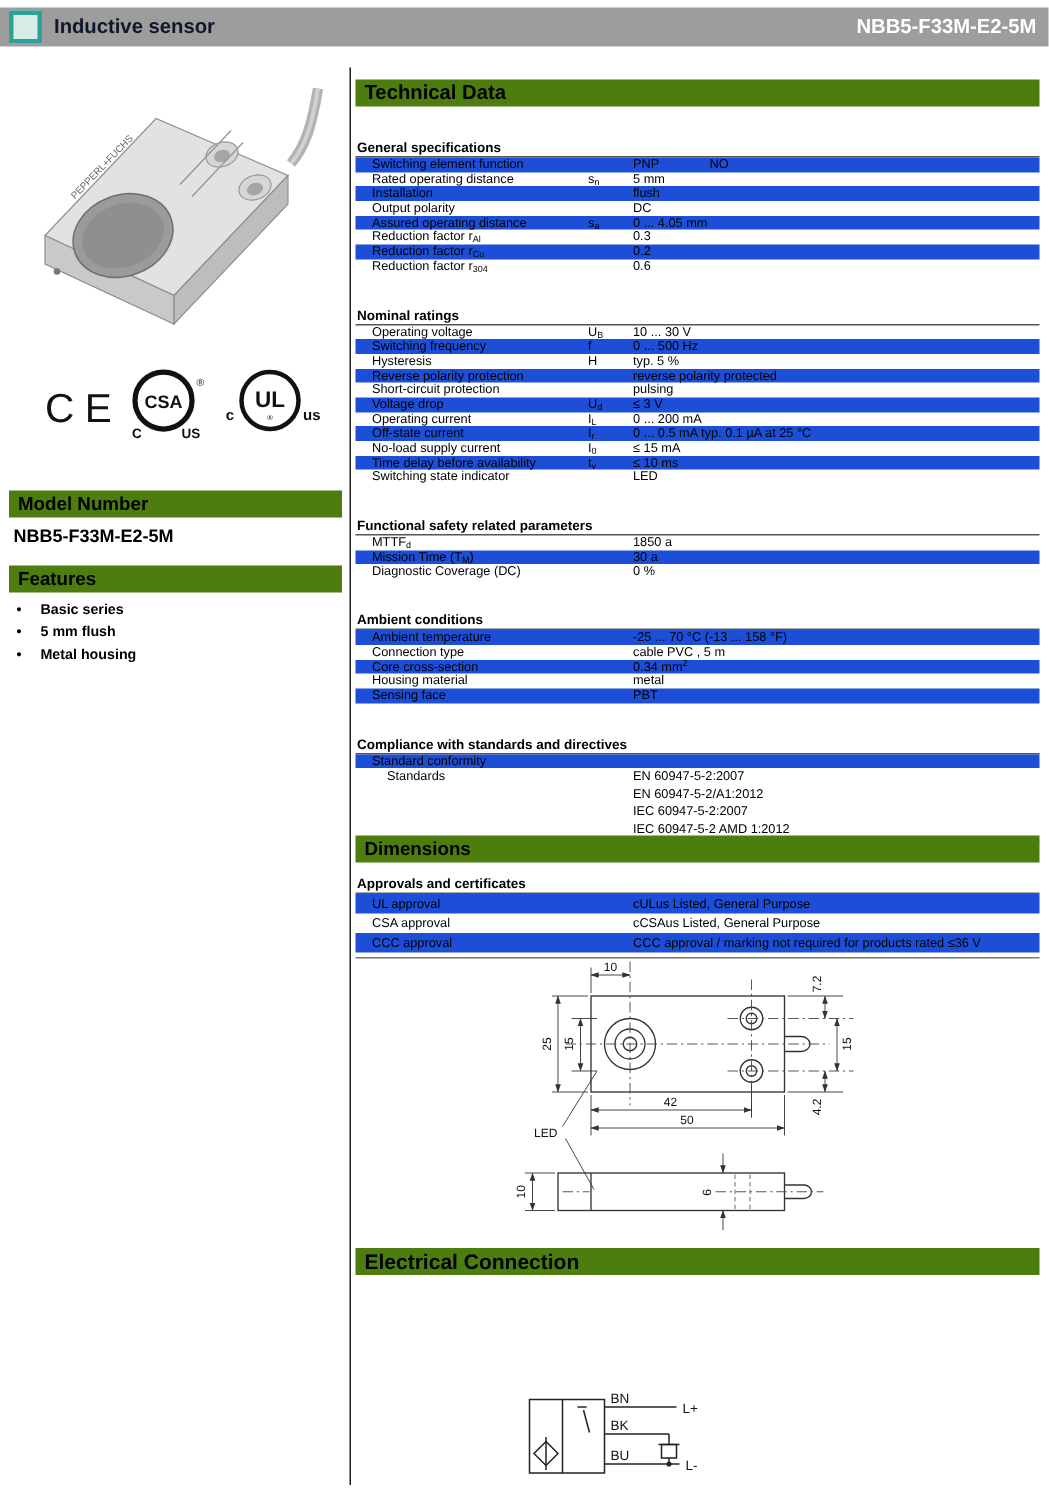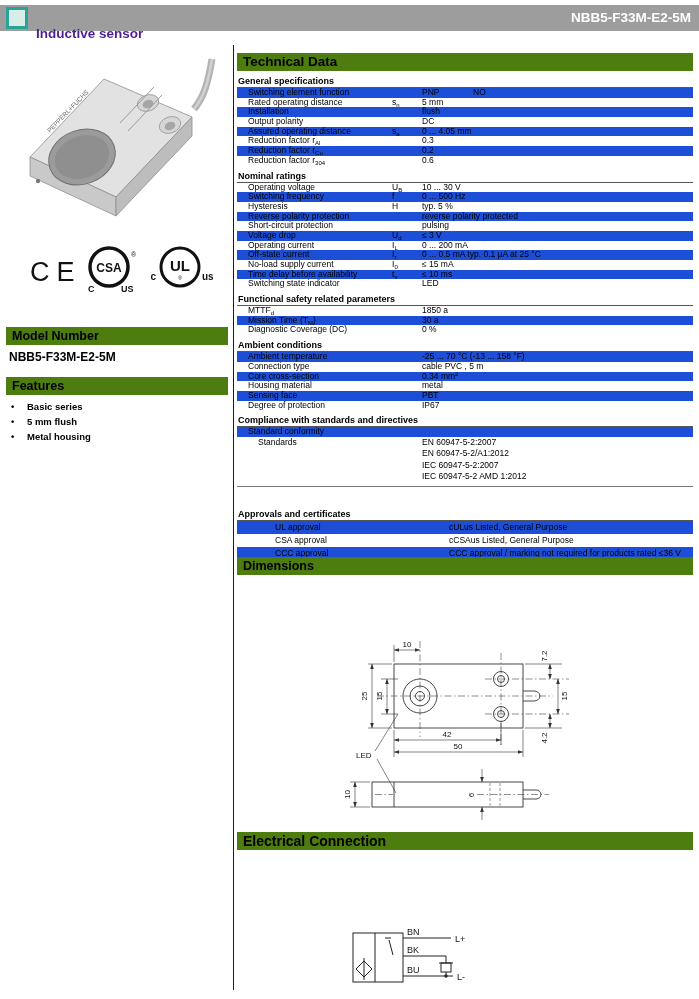--- a/index.html
+++ b/index.html
@@ -3,22 +3,22 @@
 <meta charset="utf-8">
 <style>
   html,body{margin:0;padding:0;}
   body{width:699px;height:999px;position:relative;background:#ffffff;
        font-family:"Liberation Sans",sans-serif;color:#000;overflow:hidden;}
 
   
   .topbar{position:absolute;left:0;top:5px;width:699px;height:26px;background:#9d9d9d;}
   .brandbox{position:absolute;left:6px;top:2px;width:16px;height:16px;
             background:#d8ece8;border:3px solid #2aa396;}
-  .topbar-title{position:absolute;left:36px;top:16px;line-height:26px;
-                color:#4c1d95;font-weight:bold;font-size:13.5px;}
+  .topbar-title{position:absolute;left:36px;top:0;line-height:26px;
+                color:#0f172a;font-weight:bold;font-size:13.5px;}
   .topbar-model{position:absolute;right:8px;top:0;line-height:26px;
                 color:#fff;font-weight:bold;font-size:13.5px;}
 
   
   .divider{position:absolute;left:233px;top:45px;width:1px;height:945px;background:#1c1c1c;}
 
   
   .bar{background:#4d7c0f;font-weight:bold;font-size:12.5px;color:#000;
        height:18px;line-height:18px;padding-left:6px;box-sizing:border-box;}
   .bar-left{position:absolute;left:6px;width:222px;}
@@ -27,27 +27,27 @@
   
   .photo{position:absolute;left:8px;top:45px;}
   .logos{position:absolute;left:6px;top:240px;}
   .model-val{position:absolute;left:9px;top:350px;font-weight:bold;font-size:12px;}
   .feat{position:absolute;left:8px;font-size:9.5px;font-weight:bold;white-space:nowrap;}
   .feat .dot{display:inline-block;width:16px;padding-left:3px;}
 
   
   .tech{position:absolute;left:237px;top:71px;width:456px;}
   .sh{font-weight:bold;font-size:9px;line-height:10px;padding:2px 1px 1px 1px;
-      border-bottom:1px solid #555;margin-top:3px;}
+      border-bottom:1px solid #555;margin-top:20px;}
   .tr{position:relative;height:9.7px;}
   .tr.g{background:#1d4ed8;text-decoration:underline;}
   .tr.tall{height:13px;}
   .tr.std{height:11.5px;}
   .c{position:absolute;top:0;bottom:0;line-height:9.7px;font-size:8.5px;white-space:nowrap;}
-  .tall .c{line-height:13px;margin-left:27px;}
+  .tall .c{line-height:13px;}
   .std .c{line-height:11.5px;}
   .l{left:11px;} .l2{left:21px;} .s{left:155px;} .v{left:185px;} .v2{left:236px;}
   sub{font-size:6px;vertical-align:-1.5px;line-height:0;}
   sup{font-size:6px;vertical-align:3px;line-height:0;}
   .rule{border-top:1px solid #777;margin-top:3px;}
   .apprv{margin-top:3px;}
 
   
   .dims-svg{position:absolute;left:237px;top:575px;}
   .elec-svg{position:absolute;left:237px;top:905px;}
@@ -236,24 +236,20 @@
     <span class="c l">Core cross-section</span>
     <span class="c v"><span>0.34 mm</span><sup>2</sup></span>
   </div>
   <div class="tr">
     <span class="c l">Housing material</span>
     <span class="c v">metal</span>
   </div>
   <div class="tr g">
     <span class="c l">Sensing face</span>
     <span class="c v">PBT</span>
-  </div>
-  <div class="tr">
-    <span class="c l">Degree of protection</span>
-    <span class="c v">IP67</span>
   </div>
 
   <div class="sh">Compliance with standards and directives</div>
   <div class="tr g">
     <span class="c l">Standard conformity</span>
   </div>
   <div class="tr std">
     <span class="c l2">Standards</span>
     <span class="c v">EN 60947-5-2:2007</span>
   </div>

